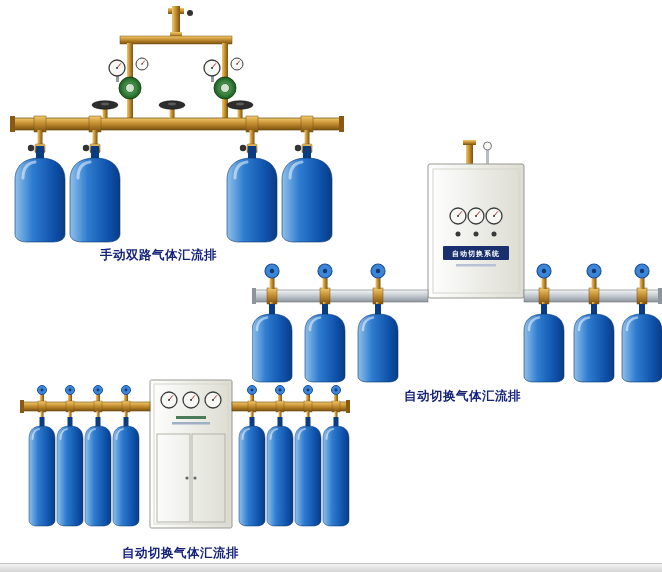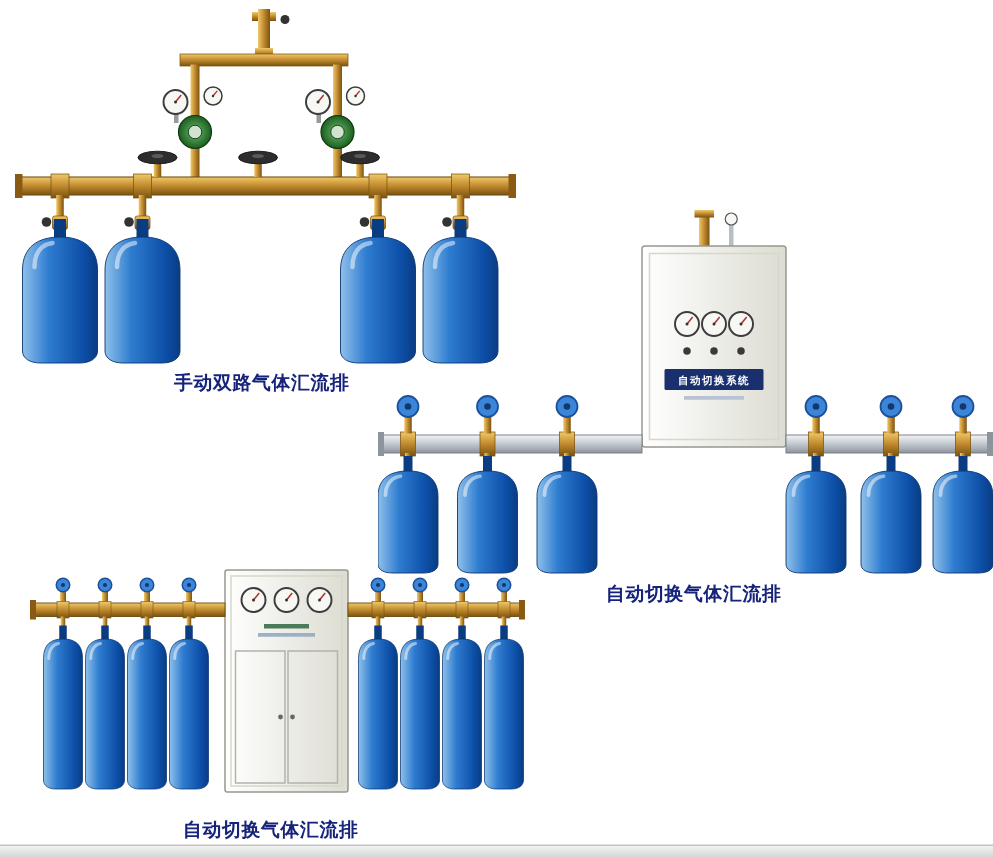--- a/index.html
+++ b/index.html
@@ -142,21 +142,21 @@
     <use href="#drop1" x="32" y="112"></use>
     <use href="#drop1" x="87" y="112"></use>
     <use href="#drop1" x="244" y="112"></use>
     <use href="#drop1" x="299" y="112"></use>
 
     <use href="#bottleA" x="7" y="152"></use>
     <use href="#bottleA" x="62" y="152"></use>
     <use href="#bottleA" x="219" y="152"></use>
     <use href="#bottleA" x="274" y="152"></use>
   </svg>
-  <div class="caption" style="left:116px;top:247px">手动双路气体汇流排</div>
+  <div class="caption" style="left:100px;top:247px">手动双路气体汇流排</div>
 
   <svg class="art" style="left:252px;top:140px" width="410" height="244" viewBox="0 0 410 244">
     <g>
       <rect x="214" y="2" width="7" height="24" fill="url(#gBrassH)"></rect>
       <rect x="211" y="0" width="13" height="5" fill="url(#gBrassV)"></rect>
       <rect x="234" y="8" width="3" height="18" fill="#b9bec6"></rect>
       <circle cx="235.5" cy="6" r="4" fill="#f7f7f4" stroke="#555" stroke-width="0.8"></circle>
       <rect x="176" y="24" width="96" height="134" rx="2" fill="url(#gCab)" stroke="#97998f" stroke-width="1"></rect>
       <rect x="181" y="29" width="86" height="124" fill="none" stroke="#d6d6cc" stroke-width="1"></rect>
       <use href="#gauge8" x="206" y="76"></use>

